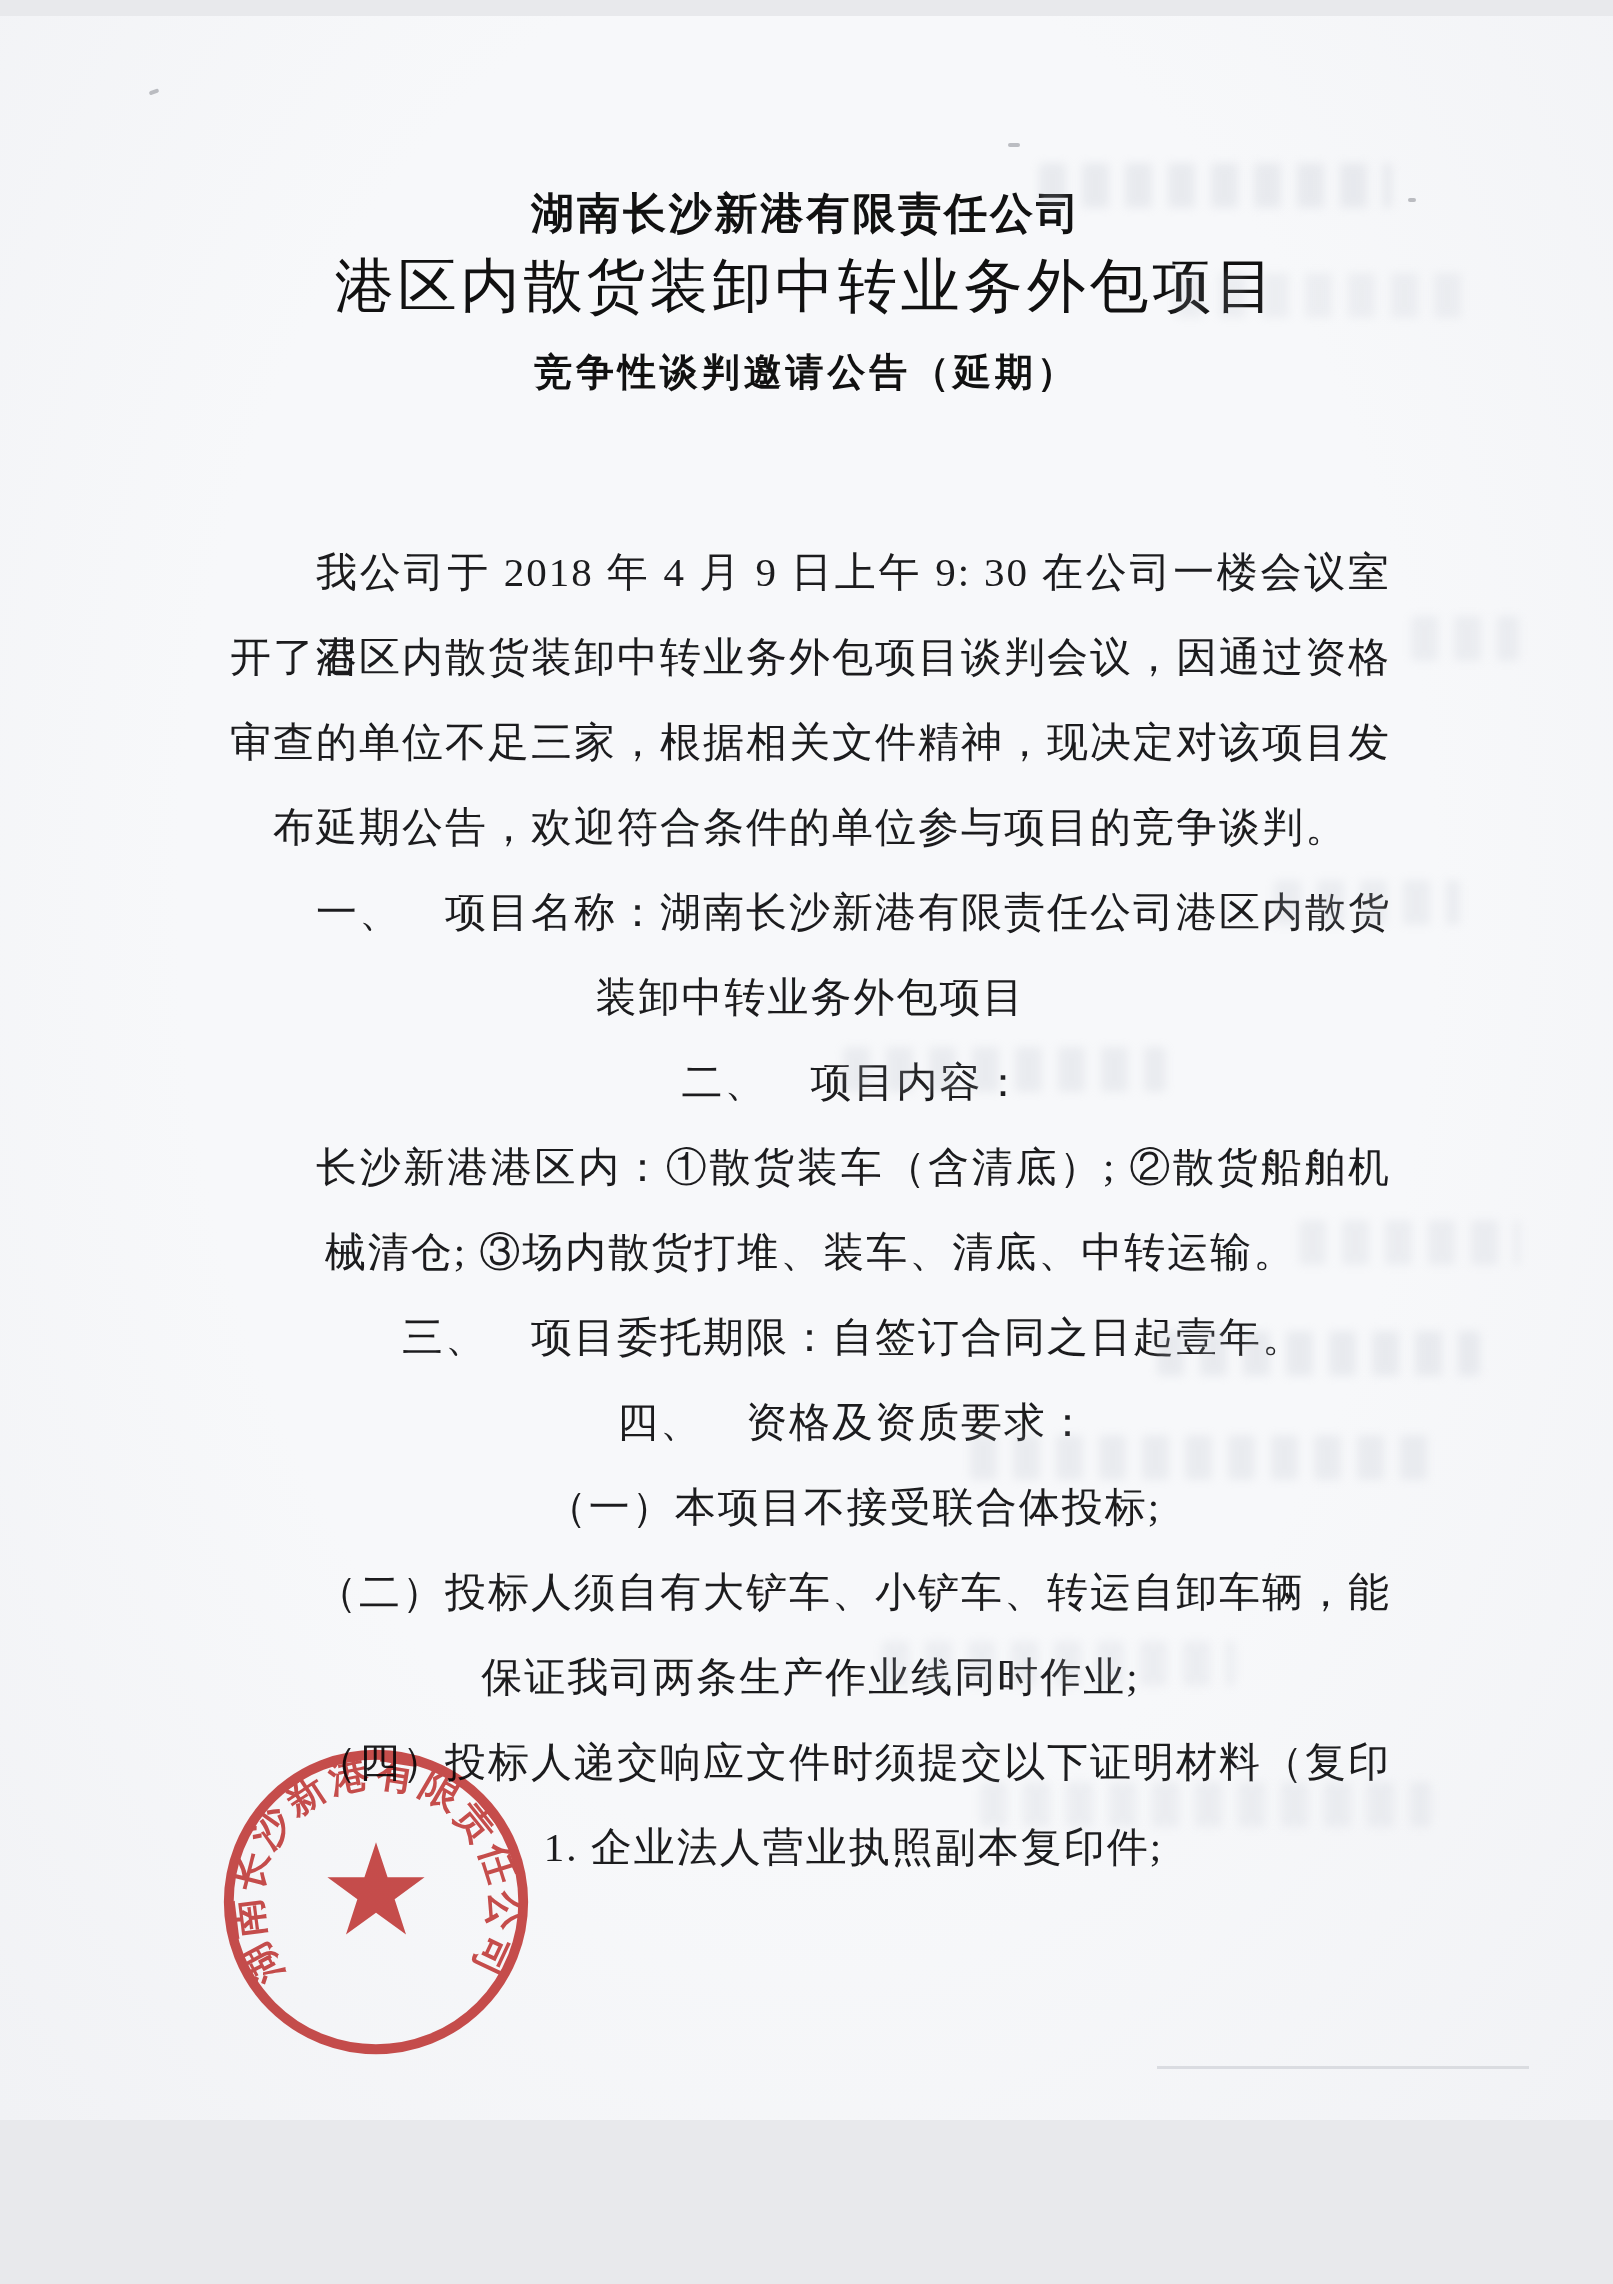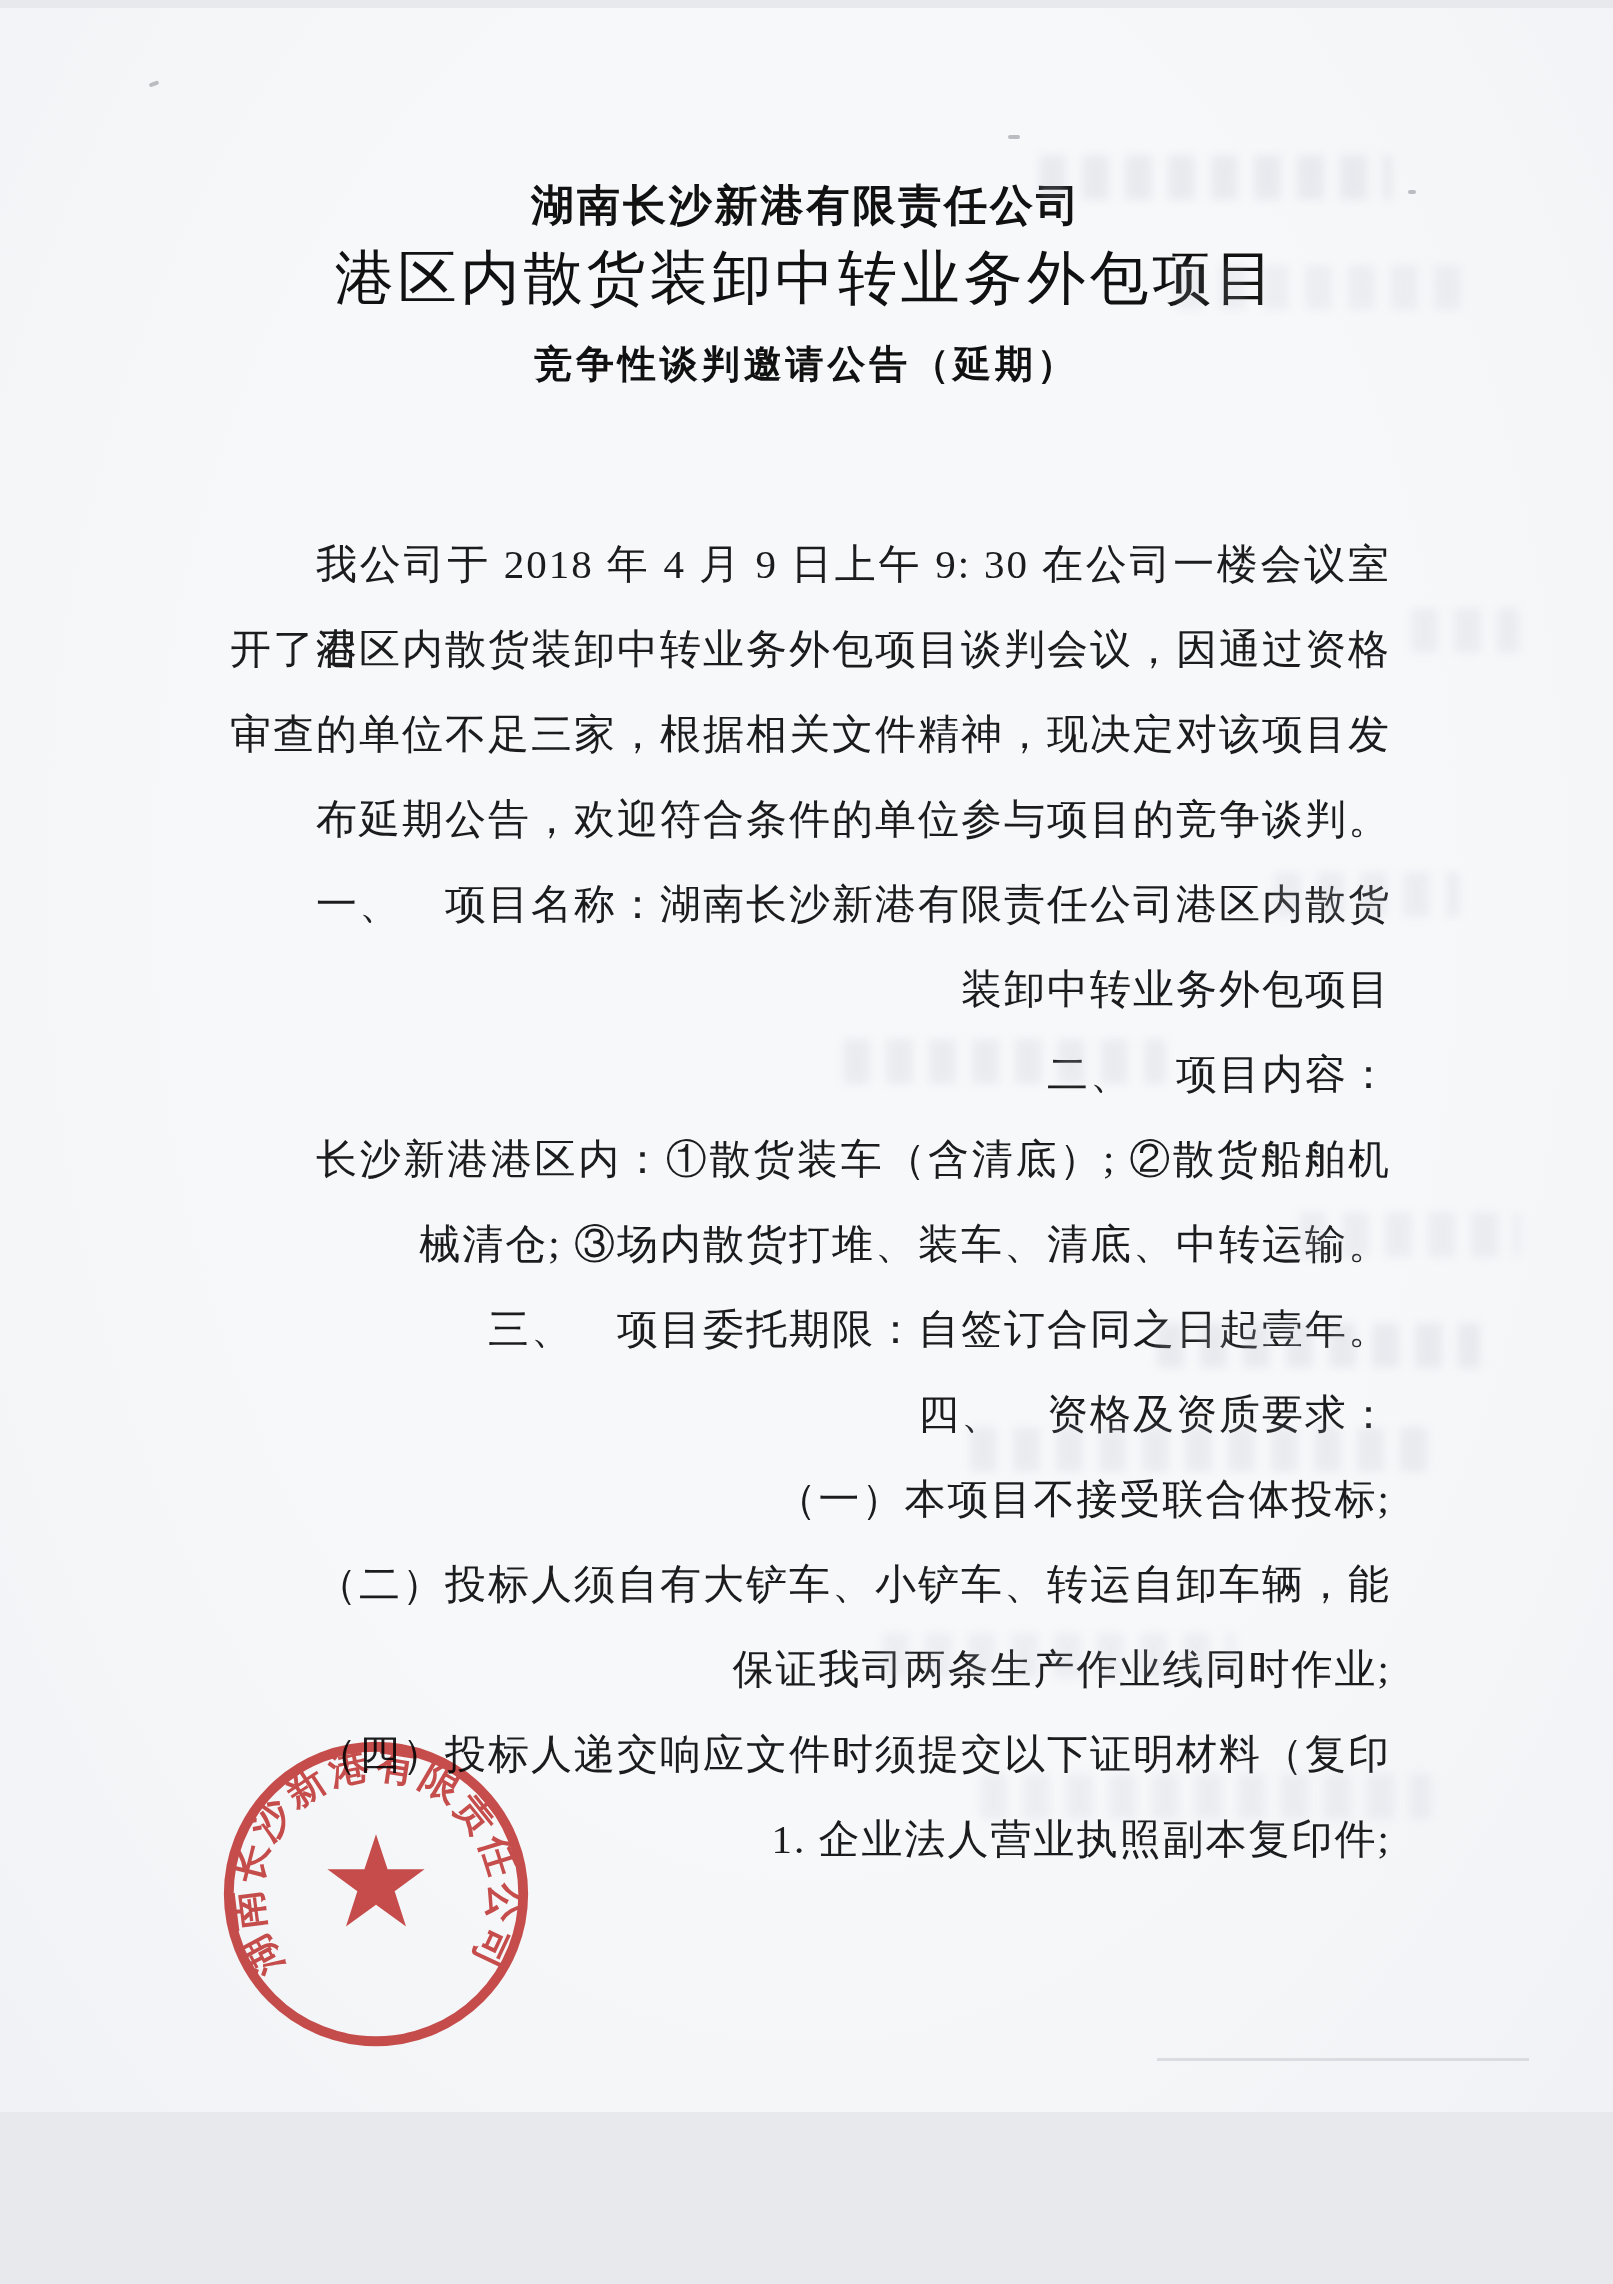--- a/index.html
+++ b/index.html
@@ -1,39 +1,39 @@
 <!DOCTYPE html>
 <html><head>
 <meta charset="utf-8">
 <style>
   html,body{margin:0;padding:0;background:#e8e9ec;}
   .page{
     position:relative;
     width:1613px;height:2104px;
-    margin:8px auto;
+    margin:16px auto;
     background:radial-gradient(ellipse at 50% 42%, #f7f8fa 55%, #f1f2f5 100%);
     overflow:hidden;
     font-family:"Liberation Serif","DejaVu Serif",serif;
     color:#1c1c1e;
   }
   
   .title{
     position:absolute;left:0;right:0;text-align:center;
     font-family:"Liberation Sans","DejaVu Sans",sans-serif;
     font-weight:700;color:#111;white-space:nowrap;
   }
   .title-company{top:169px;font-size:43px;letter-spacing:2.9px;}
   .title-big1{top:231px;font-size:59px;font-weight:400;letter-spacing:3.9px;}
   .title-big2{top:331px;font-size:38px;font-weight:900;letter-spacing:3.9px;}
   
   .body-text{
     position:absolute;left:230px;top:514px;width:1161px;
     font-size:41px;letter-spacing:2px;line-height:85px;
   }
-  .ln{height:85px;white-space:nowrap;text-align:right;}
+  .ln{height:85px;white-space:nowrap;text-align:center;}
   .ln.ind{padding-left:86px;}
   .ln.jf{white-space:normal;text-align:justify;text-align-last:justify;}
   .ln.jf.ind{width:1075px;}
   
   .seal{
     position:absolute;left:217px;top:1727px;width:318px;height:318px;
     mix-blend-mode:multiply;opacity:.85;
   }
   
   .ghost{

